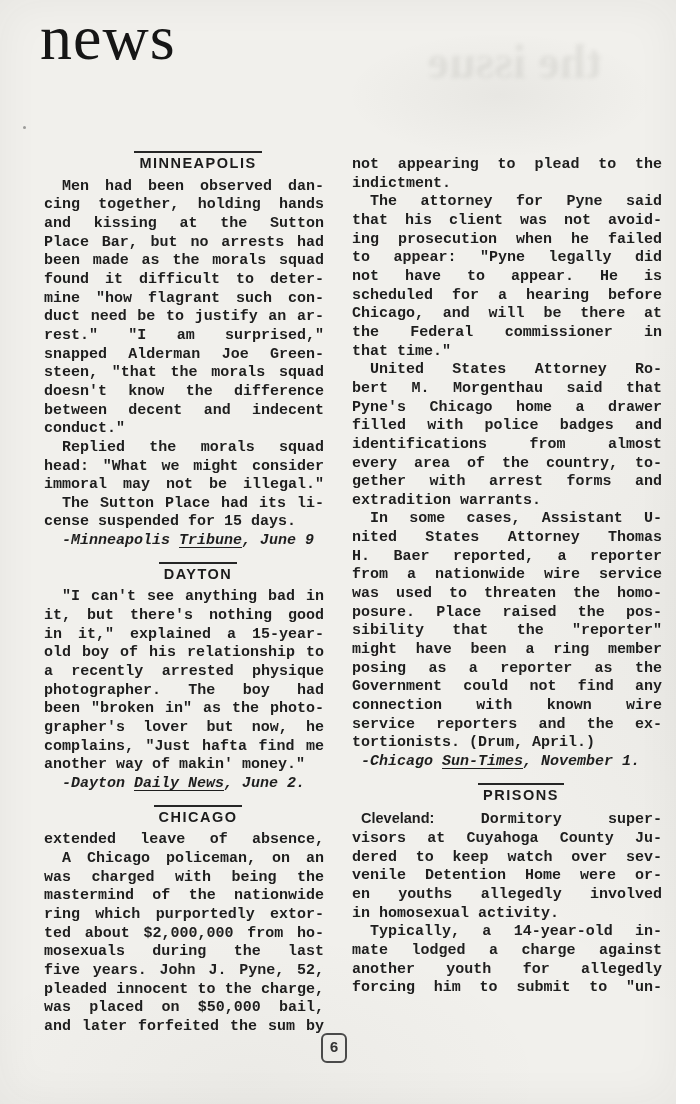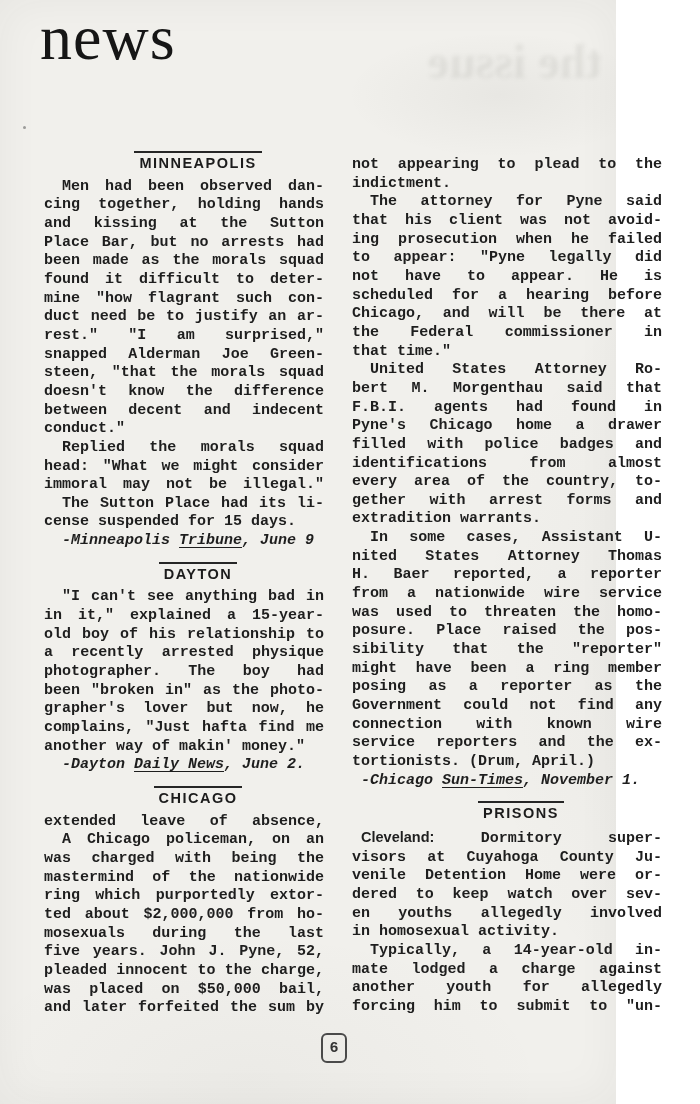--- a/index.html
+++ b/index.html
@@ -1,18 +1,18 @@
 <!DOCTYPE html>
 <html><head>
 <meta charset="utf-8">
 <style>
   html,body{margin:0;padding:0;}
   body{width:700px;height:1104px;overflow:hidden;
        font-family:"Liberation Mono","DejaVu Sans Mono",monospace;}
-  .page{position:relative;width:616px;height:1104px;
+  .page{position:relative;width:676px;height:1104px;
         background:#f1f0ec;
         background-image:
           radial-gradient(ellipse 220px 90px at 500px 95px, rgba(60,60,55,0.05), transparent 70%),
           radial-gradient(ellipse 300px 500px at 700px 650px, rgba(60,60,55,0.035), transparent 75%),
           radial-gradient(ellipse 400px 200px at 250px 1080px, rgba(60,60,55,0.03), transparent 75%);
         box-shadow:inset 0 0 45px rgba(40,40,35,0.05);}
   .title{position:absolute;left:40px;top:6px;
          font-family:"Liberation Serif","DejaVu Serif",serif;
          font-size:64px;line-height:1;color:#161616;letter-spacing:1px;}
   .ghost{position:absolute;left:370px;top:34px;width:290px;text-align:center;
@@ -68,20 +68,21 @@
       <div class="line justify">between decent and indecent</div>
       <div class="line">conduct."</div>
       <div class="line justify indent2">Replied the morals squad</div>
       <div class="line justify">head: "What we might consider</div>
       <div class="line justify">immoral may not be illegal."</div>
       <div class="line justify indent2">The Sutton Place had its li-</div>
       <div class="line">cense suspended for 15 days.</div>
       <div class="line indent2 citation"><span class="seg-italic">-Minneapolis </span><span class="seg-italic-underline">Tribune</span><span class="seg-italic">, June 9</span></div>
       <div class="heading"><span class="heading-text">DAYTON</span></div>
       <div class="line justify indent2">"I can't see anything bad in</div>
+      <div class="line justify">it, but there's nothing good</div>
       <div class="line justify">in it," explained a 15-year-</div>
       <div class="line justify">old boy of his relationship to</div>
       <div class="line justify">a recently arrested physique</div>
       <div class="line justify">photographer. The boy had</div>
       <div class="line justify">been "broken in" as the photo-</div>
       <div class="line justify">grapher's lover but now, he</div>
       <div class="line justify">complains, "Just hafta find me</div>
       <div class="line">another way of makin' money."</div>
       <div class="line indent2 citation"><span class="seg-italic">-Dayton </span><span class="seg-italic-underline">Daily News</span><span class="seg-italic">, June 2.</span></div>
       <div class="heading"><span class="heading-text">CHICAGO</span></div>
@@ -104,21 +105,20 @@
       <div class="line justify">that his client was not avoid-</div>
       <div class="line justify">ing prosecution when he failed</div>
       <div class="line justify">to appear: "Pyne legally did</div>
       <div class="line justify">not have to appear. He is</div>
       <div class="line justify">scheduled for a hearing before</div>
       <div class="line justify">Chicago, and will be there at</div>
       <div class="line justify">the Federal commissioner in</div>
       <div class="line">that time."</div>
       <div class="line justify indent2">United States Attorney Ro-</div>
       <div class="line justify">bert M. Morgenthau said that</div>
-      <div class="line justify">F.B.I. agents had found in</div>
       <div class="line justify">Pyne's Chicago home a drawer</div>
       <div class="line justify">filled with police badges and</div>
       <div class="line justify">identifications from almost</div>
       <div class="line justify">every area of the country, to-</div>
       <div class="line justify">gether with arrest forms and</div>
       <div class="line">extradition warrants.</div>
       <div class="line justify indent2">In some cases, Assistant U-</div>
       <div class="line justify">nited States Attorney Thomas</div>
       <div class="line justify">H. Baer reported, a reporter</div>
       <div class="line justify">from a nationwide wire service</div>
@@ -128,22 +128,22 @@
       <div class="line justify">might have been a ring member</div>
       <div class="line justify">posing as a reporter as the</div>
       <div class="line justify">Government could not find any</div>
       <div class="line justify">connection with known wire</div>
       <div class="line justify">service reporters and the ex-</div>
       <div class="line">tortionists. (Drum, April.)</div>
       <div class="line indent1 citation"><span class="seg-italic">-Chicago </span><span class="seg-italic-underline">Sun-Times</span><span class="seg-italic">, November 1.</span></div>
       <div class="heading"><span class="heading-text">PRISONS</span></div>
       <div class="line justify indent1"><span class="seg-sans">Cleveland:</span><span class="seg-normal"> Dormitory super-</span></div>
       <div class="line justify">visors at Cuyahoga County Ju-</div>
+      <div class="line justify">dered to keep watch over sev-</div>
       <div class="line justify">venile Detention Home were or-</div>
-      <div class="line justify">dered to keep watch over sev-</div>
       <div class="line justify">en youths allegedly involved</div>
       <div class="line">in homosexual activity.</div>
       <div class="line justify indent2">Typically, a 14-year-old in-</div>
       <div class="line justify">mate lodged a charge against</div>
       <div class="line justify">another youth for allegedly</div>
       <div class="line justify">forcing him to submit to "un-</div>
     </div>
 
   <div class="pagenum-box">
     <span>6</span>

